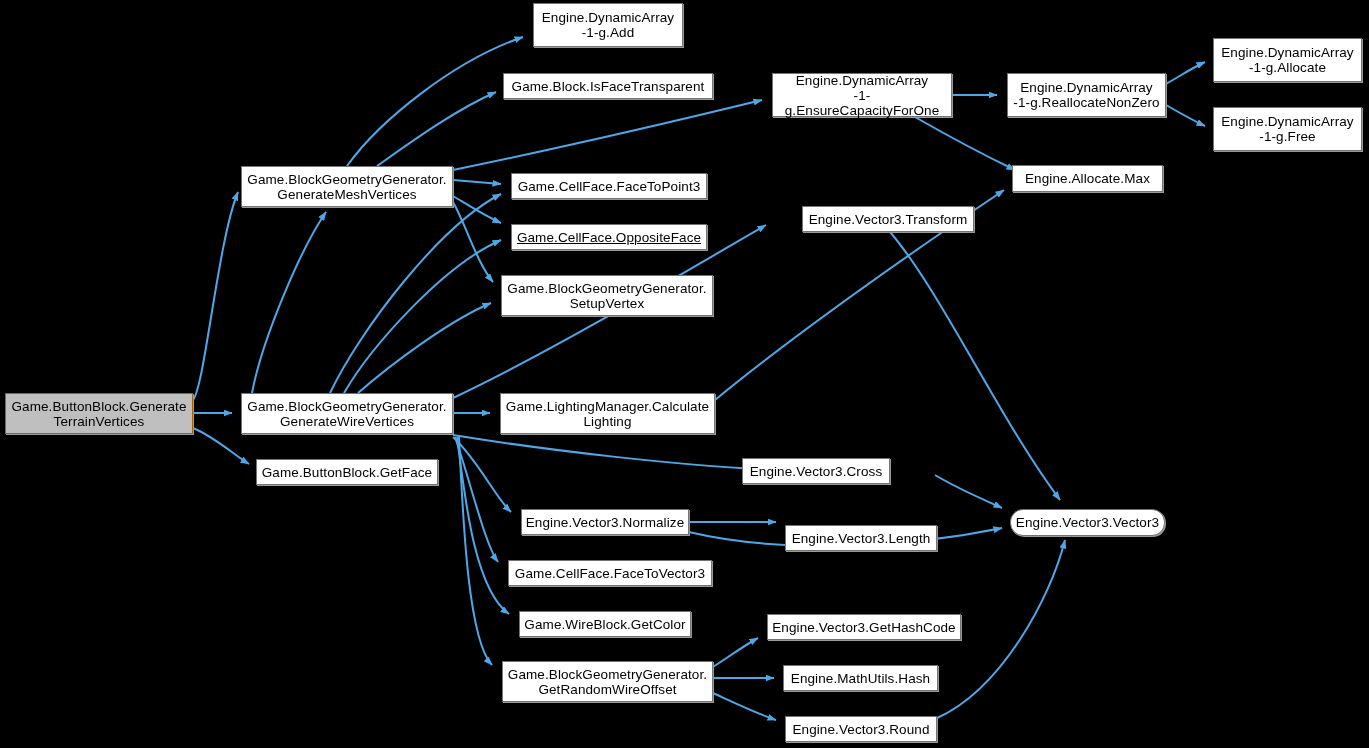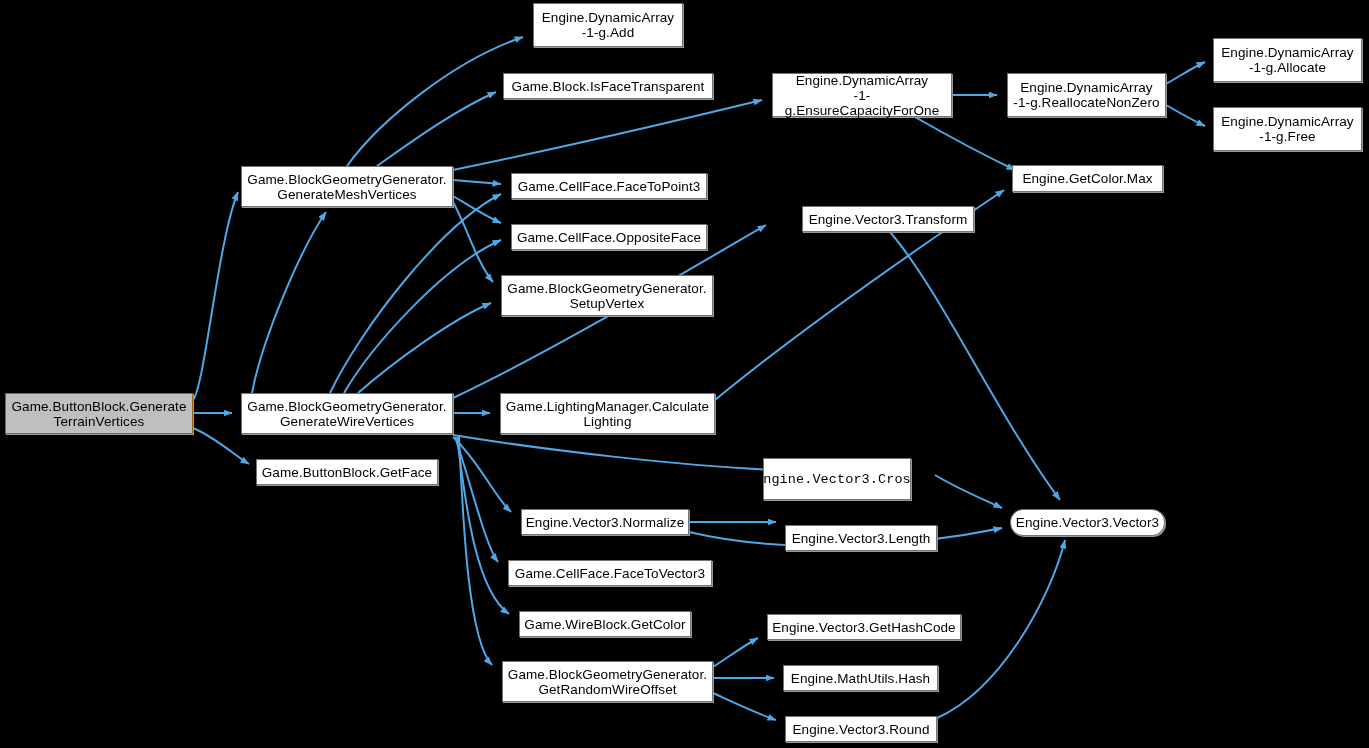--- a/index.html
+++ b/index.html
@@ -98,40 +98,40 @@
 TerrainVertices</span></div>
       <div class="node" style="left: 241px; top: 166px; width: 212px; height: 41px;"><span class="node-label">Game.BlockGeometryGenerator.
 GenerateMeshVertices</span></div>
       <div class="node" style="left: 241px; top: 393px; width: 212px; height: 41px;"><span class="node-label">Game.BlockGeometryGenerator.
 GenerateWireVertices</span></div>
       <div class="node" style="left: 256px; top: 459px; width: 182px; height: 26px;"><span class="node-label">Game.ButtonBlock.GetFace</span></div>
       <div class="node" style="left: 533px; top: 3px; width: 150px; height: 44px;"><span class="node-label">Engine.DynamicArray
 -1-g.Add</span></div>
       <div class="node" style="left: 503px; top: 73px; width: 210px; height: 26px;"><span class="node-label">Game.Block.IsFaceTransparent</span></div>
       <div class="node" style="left: 511px; top: 173px; width: 196px; height: 26px;"><span class="node-label">Game.CellFace.FaceToPoint3</span></div>
-      <div class="node" style="left: 511px; top: 224px; width: 196px; height: 26px;"><span class="node-label">Game.CellFace.OppositeFace</span></div>
+      <div class="node" style="left: 511px; top: 224px; width: 196px; height: 26px; text-decoration: underline;"><span class="node-label">Game.CellFace.OppositeFace</span></div>
       <div class="node" style="left: 501px; top: 275px; width: 212px; height: 41px;"><span class="node-label">Game.BlockGeometryGenerator.
 SetupVertex</span></div>
       <div class="node" style="left: 500px; top: 393px; width: 215px; height: 41px;"><span class="node-label">Game.LightingManager.Calculate
 Lighting</span></div>
       <div class="node" style="left: 521px; top: 509px; width: 168px; height: 26px;"><span class="node-label">Engine.Vector3.Normalize</span></div>
       <div class="node" style="left: 508px; top: 560px; width: 204px; height: 26px;"><span class="node-label">Game.CellFace.FaceToVector3</span></div>
       <div class="node" style="left: 519px; top: 611px; width: 172px; height: 26px;"><span class="node-label">Game.WireBlock.GetColor</span></div>
       <div class="node" style="left: 502px; top: 661px; width: 211px; height: 41px;"><span class="node-label">Game.BlockGeometryGenerator.
 GetRandomWireOffset</span></div>
       <div class="node" style="left: 772px; top: 73px; width: 180px; height: 44px;"><span class="node-label">Engine.DynamicArray
 -1-g.EnsureCapacityForOne</span></div>
       <div class="node" style="left: 776px; top: 206px; width: 172px; height: 26px; margin-left: 26px;"><span class="node-label">Engine.Vector3.Transform</span></div>
-      <div class="node" style="left: 763px; top: 458px; width: 148px; height: 42px; font-family: Liberation Mono, monospace;"><span class="node-label">Engine.Vector3.Cross</span></div>
+      <div class="node" style="left: 742px; top: 458px; width: 148px; height: 26px;"><span class="node-label">Engine.Vector3.Cross</span></div>
       <div class="node" style="left: 785px; top: 509px; width: 152px; height: 26px; margin-top: 16px;"><span class="node-label">Engine.Vector3.Length</span></div>
       <div class="node" style="left: 767px; top: 614px; width: 194px; height: 26px;"><span class="node-label">Engine.Vector3.GetHashCode</span></div>
       <div class="node" style="left: 783px; top: 665px; width: 155px; height: 26px; text-align: right;"><span class="node-label">Engine.MathUtils.Hash</span></div>
       <div class="node" style="left: 785px; top: 716px; width: 152px; height: 26px;"><span class="node-label">Engine.Vector3.Round</span></div>
       <div class="node" style="left: 1007px; top: 73px; width: 159px; height: 44px;"><span class="node-label">Engine.DynamicArray
 -1-g.ReallocateNonZero</span></div>
-      <div class="node" style="left: 1012px; top: 165px; width: 151px; height: 27px;"><span class="node-label">Engine.GetColor.Max</span></div>
+      <div class="node" style="left: 1012px; top: 165px; width: 151px; height: 27px;"><span class="node-label">Engine.Allocate.Max</span></div>
       <div class="node" style="left: 1010px; top: 509px; width: 155px; height: 27px; border-radius: 13px;"><span class="node-label">Engine.Vector3.Vector3</span></div>
       <div class="node" style="left: 1213px; top: 38px; width: 149px; height: 44px;"><span class="node-label">Engine.DynamicArray
 -1-g.Allocate</span></div>
       <div class="node" style="left: 1213px; top: 107px; width: 149px; height: 44px;"><span class="node-label">Engine.DynamicArray
 -1-g.Free</span></div>
     </div>
 </div>
 
 </body></html>

